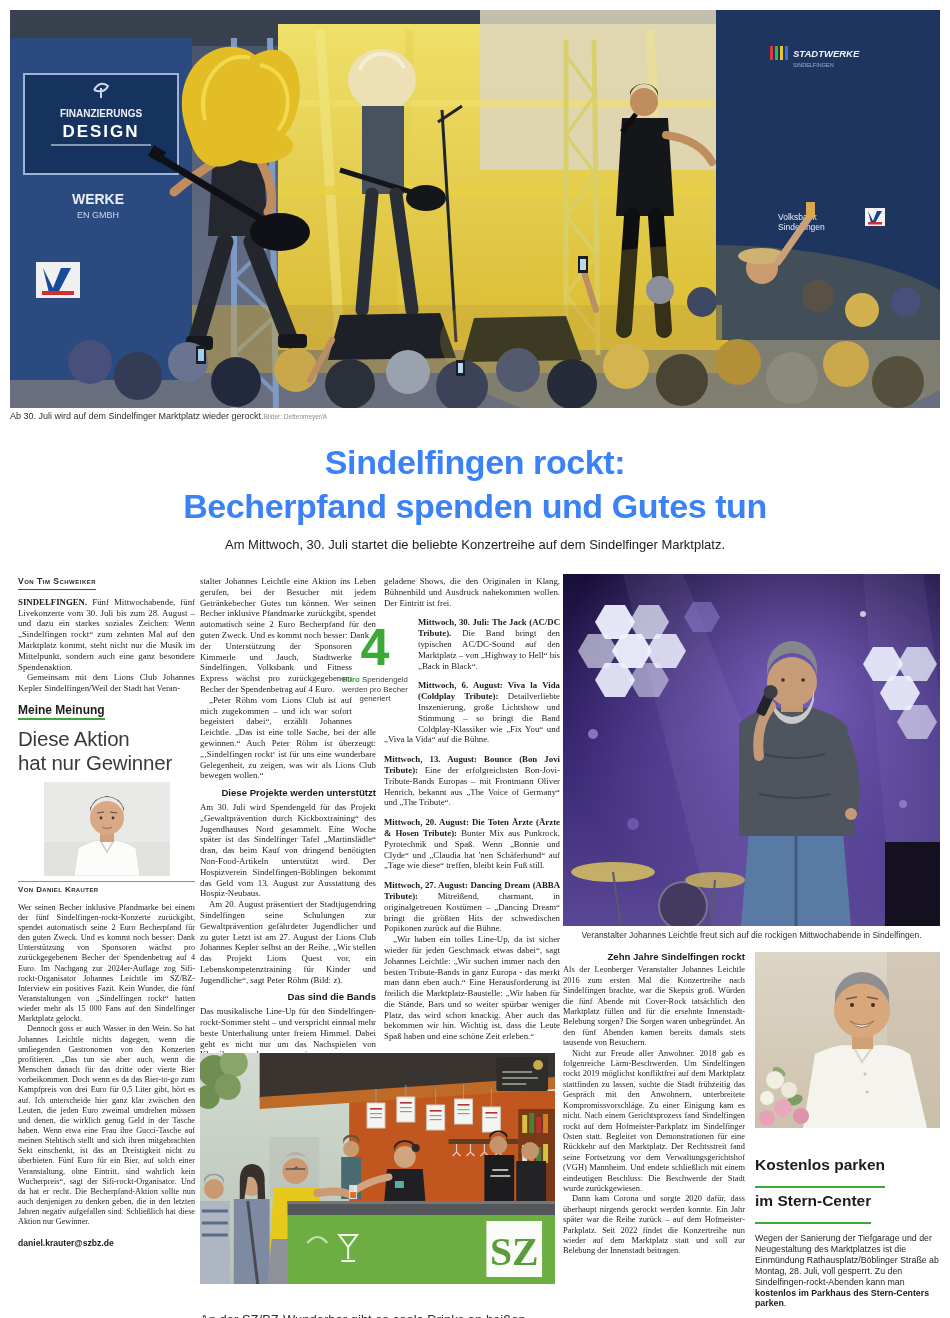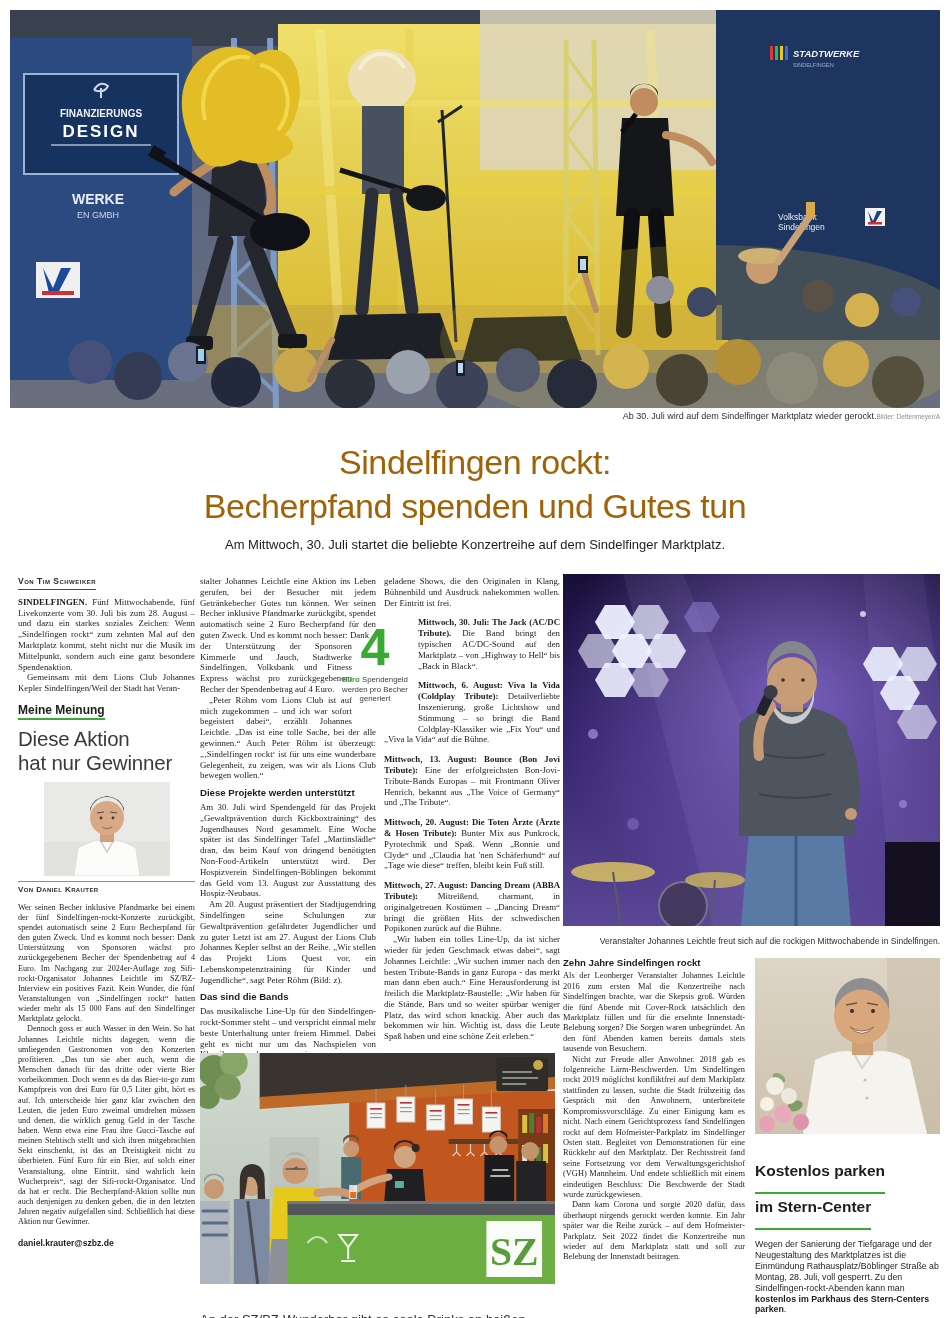--- a/index.html
+++ b/index.html
@@ -6,43 +6,43 @@
   html,body{background:#fff}
   .page{position:relative;width:950px;height:1318px;background:#fff;margin:0 auto;
         font-family:"Liberation Serif",serif;color:#1d1d1b;overflow:hidden;
         text-align:left;hyphens:auto;-webkit-hyphens:auto}
   figure{margin:0}
   figure svg{display:block;width:100%;height:100%}
 
   
   .hero{position:absolute;left:10px;top:10px;width:930px;height:398px;overflow:hidden}
   .hero-caption-row{position:absolute;left:10px;top:411px;width:930px;display:flex;
-        justify-content:flex-end;align-items:baseline;
+        justify-content:flex-start;align-items:baseline;
         font-family:"Liberation Sans",sans-serif;font-size:9px;color:#2e2e2d}
   .hero-credit{font-size:6.5px;color:#8d8d8b}
 
   
   .headline{position:absolute;left:0;top:440px;width:950px;text-align:center}
-  .headline h1{font-family:"Liberation Sans",sans-serif;font-weight:400;
-        font-size:34px;line-height:44px;color:#a16207;letter-spacing:-.4px}
+  .headline h1{font-family:"Liberation Sans",sans-serif;font-weight:700;
+        font-size:34px;line-height:44px;color:#3b82f6;letter-spacing:-.4px}
   .subhead{font-family:"Liberation Sans",sans-serif;font-size:13px;margin-top:9px;color:#1d1d1b}
 
   
   .col{position:absolute;top:576px;font-size:8.8px;line-height:10.8px;text-align:justify}
   #col1{left:18px;width:177px}
   #col2{left:200px;width:176px}
   #col3{left:384px;width:176px}
   .col p{text-align:justify}
   .byline{font-family:"Liberation Sans",sans-serif;font-variant:small-caps;font-weight:700;
         font-size:8.5px;letter-spacing:.5px;display:inline-block;border-bottom:1px solid #4a4a48;
         padding-bottom:2px;margin-bottom:7px;color:#2b2b2a}
   .indent{text-indent:9px}
   .lead b{font-weight:700}
   .col-subhead{font-family:"Liberation Sans",sans-serif;font-weight:700;font-size:9.6px;
-        margin:7px 0 3px;text-align:left;color:#1d1d1b}
+        margin:7px 0 3px;text-align:right;color:#1d1d1b}
   .band{margin-top:9px}
   .band b{font-weight:700}
   .wrap-r{float:right;width:24px;height:86px}
   .wrap-l{float:left;width:34px;height:96px;margin-top:22px}
 
   
   .infographic{position:absolute;left:333px;top:621px;width:84px;text-align:center;
         font-family:"Liberation Sans",sans-serif}
   .info-num{font-size:52px;line-height:52px;font-weight:700;color:#3aaa35}
   .info-label{font-size:7.8px;line-height:9.6px;color:#3c3c3b;margin-top:2px}
@@ -58,21 +58,21 @@
   .op-rule{border-top:1px solid #8d8d8b;margin-top:5px}
   .op-byline{font-family:"Liberation Sans",sans-serif;font-variant:small-caps;font-weight:700;
         font-size:8px;letter-spacing:.4px;display:block;padding-top:3px;margin-bottom:7px;color:#2b2b2a}
   .op-text{font-size:8.2px;line-height:10.15px;text-align:justify}
   .op-email{font-family:"Liberation Sans",sans-serif;font-weight:700;font-size:8.6px;margin-top:10px}
 
   
   #right{position:absolute;left:563px;top:574px;width:377px}
   .leichtle{width:377px;height:352px;overflow:hidden}
   .photo-caption{font-family:"Liberation Sans",sans-serif;font-size:8.5px;line-height:10px;
-        color:#2e2e2d;margin-top:10px;text-align:right}
+        color:#2e2e2d;margin-top:4px;text-align:center}
   .right-cols{position:relative;margin-top:12px}
   .rc-left{width:182px;font-size:8.4px;line-height:10.4px;text-align:justify}
   .rc-right{position:absolute;left:192px;top:0;width:185px}
   .roehm{width:185px;height:176px;overflow:hidden}
   .roehm-cap{position:relative;padding-right:2px}
   .credit{position:absolute;right:0;bottom:0;font-size:6.5px;color:#8d8d8b}
   .stern-box{margin-top:24px}
   .stern-title{font-family:"Liberation Sans",sans-serif;font-weight:700;font-size:15.5px;
         line-height:25px;color:#1d1d1b}
   .stern-title span{display:inline-block;border-bottom:2px solid #3aaa35;padding-bottom:9px}

